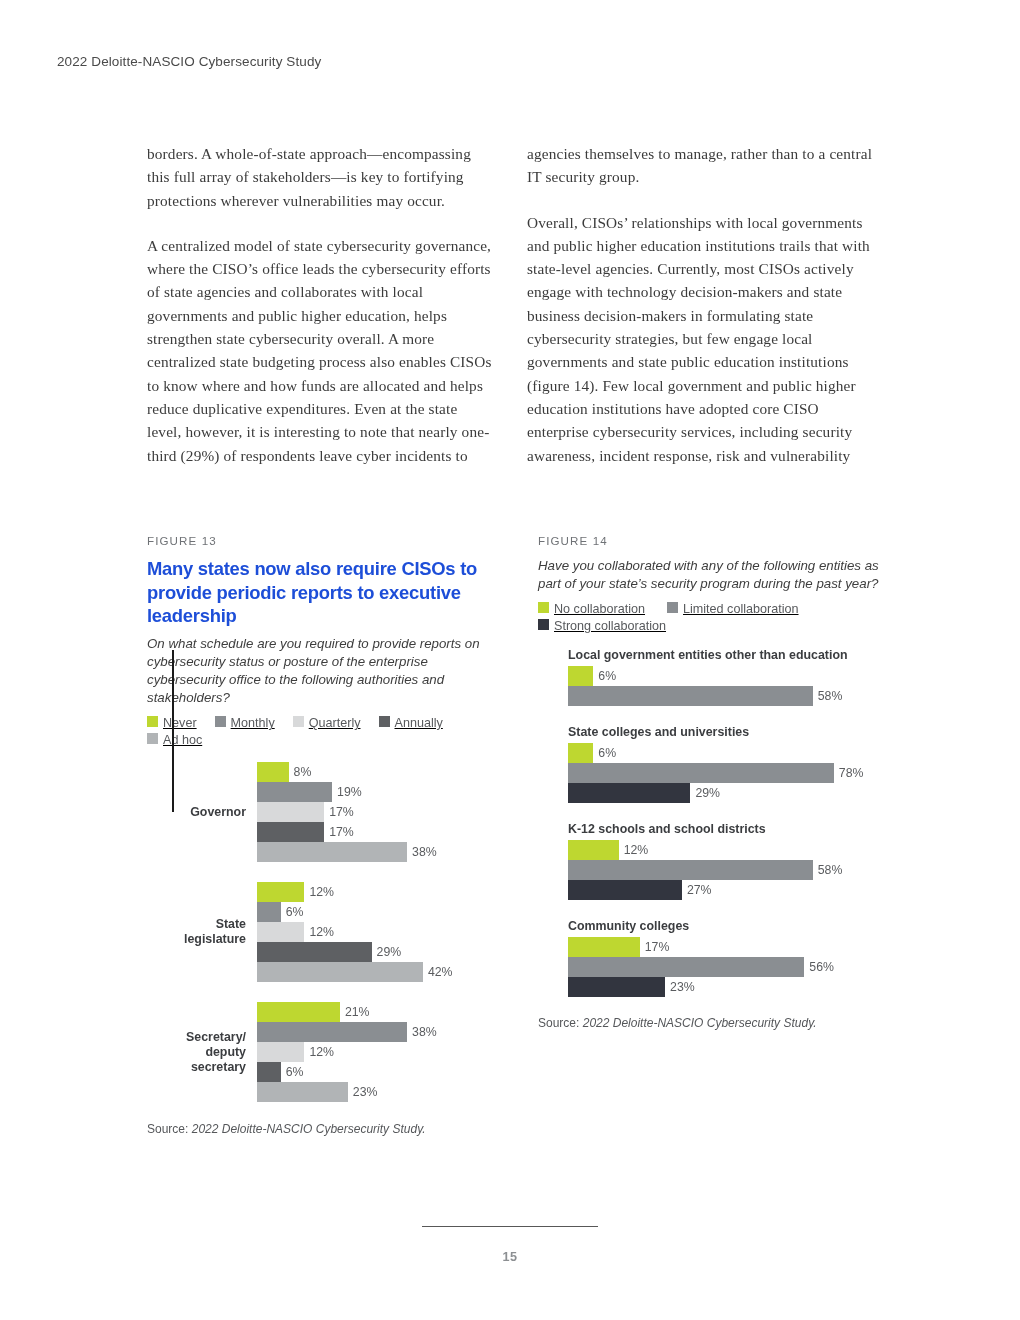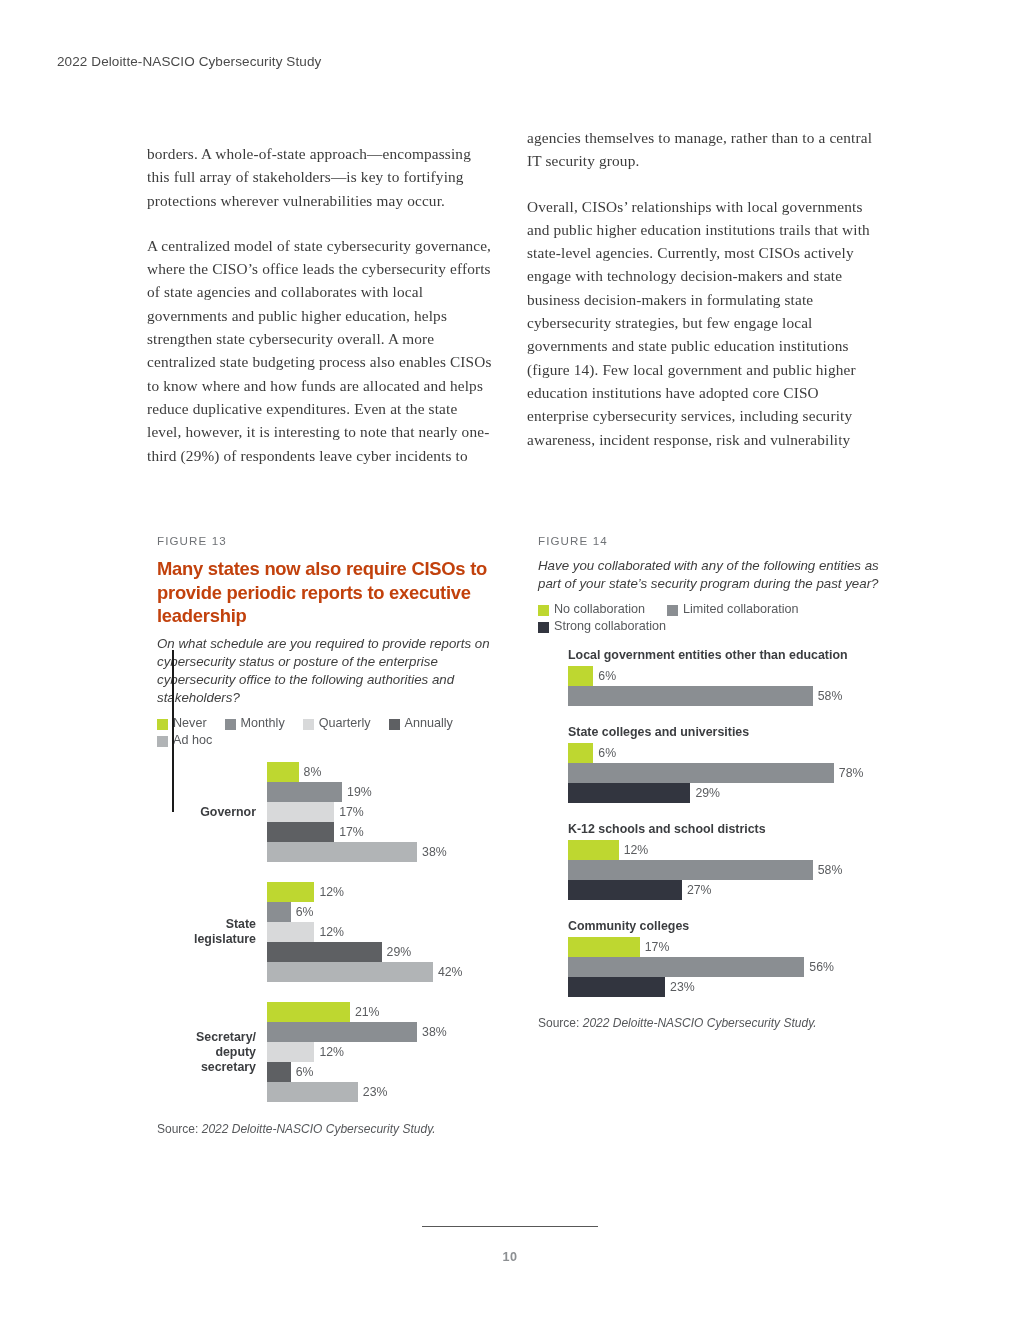--- a/index.html
+++ b/index.html
@@ -32,75 +32,76 @@
     letter-spacing: 0.1px;
     font-family: "Liberation Sans", sans-serif;
   }
 
   
   .col {
     position: absolute;
     width: 347px;
   }
   .col-left  { left: 147px; top: 142px; }
-  .col-right { left: 527px; top: 126px; }
+  .col-right { left: 527px; top: 142px; }
 
   .body-p {
     font-family: "Liberation Serif", serif;
     font-size: 15.3px;
     line-height: 23.3px;
     color: #3b3b3b;
     margin: 0 0 22px 0;
     letter-spacing: 0.15px;
   }
 
   
   .figure {
     position: absolute;
     width: 350px;
   }
-  .fig-left  { left: 157px; top: 534px; }
+  .fig-left  { left: 147px; top: 534px; }
   .fig-right { left: 538px; top: 534px; }
 
   .fig-kicker {
     font-size: 11.6px;
     letter-spacing: 1.1px;
     color: #6f7276;
     margin-bottom: 10px;
     font-family: "Liberation Sans", sans-serif;
   }
   .fig-title {
     font-size: 18.4px;
     font-weight: bold;
     line-height: 23.5px;
-    color: #c2410c;
+    color: #1d4ed8;
     letter-spacing: -0.25px;
     margin-bottom: 7px;
   }
   .fig-sub {
     font-size: 13.3px;
     font-style: italic;
     line-height: 18.2px;
     color: #3e3e3e;
     margin-bottom: 9px;
   }
 
   
   .legend {
     display: flex;
     flex-wrap: wrap;
     align-items: center;
     margin-bottom: 12px;
   }
   .legend-item {
     display: flex;
-    align-items: flex-end;
+    align-items: flex-start;
     margin-right: 18px;
     margin-bottom: 3px;
     white-space: nowrap;
+    text-decoration: underline;
   }
   .legend-swatch {
     width: 11px;
     height: 11px;
     margin-right: 5px;
     flex: 0 0 auto;
   }
   .legend-label {
     font-size: 12.6px;
     color: #57595c;
@@ -408,15 +409,15 @@
         </div>
       </div>
     <div class="source">
       <span class="src-label">Source: </span><span class="src-title">2022 Deloitte-NASCIO Cybersecurity Study.</span>
     </div>
   </div>
 
   <div class="artifact-rule"></div>
 
   <div class="footer-rule"></div>
-  <div class="page-num">10</div>
+  <div class="page-num">15</div>
 
 </div>
 
 </body></html>

